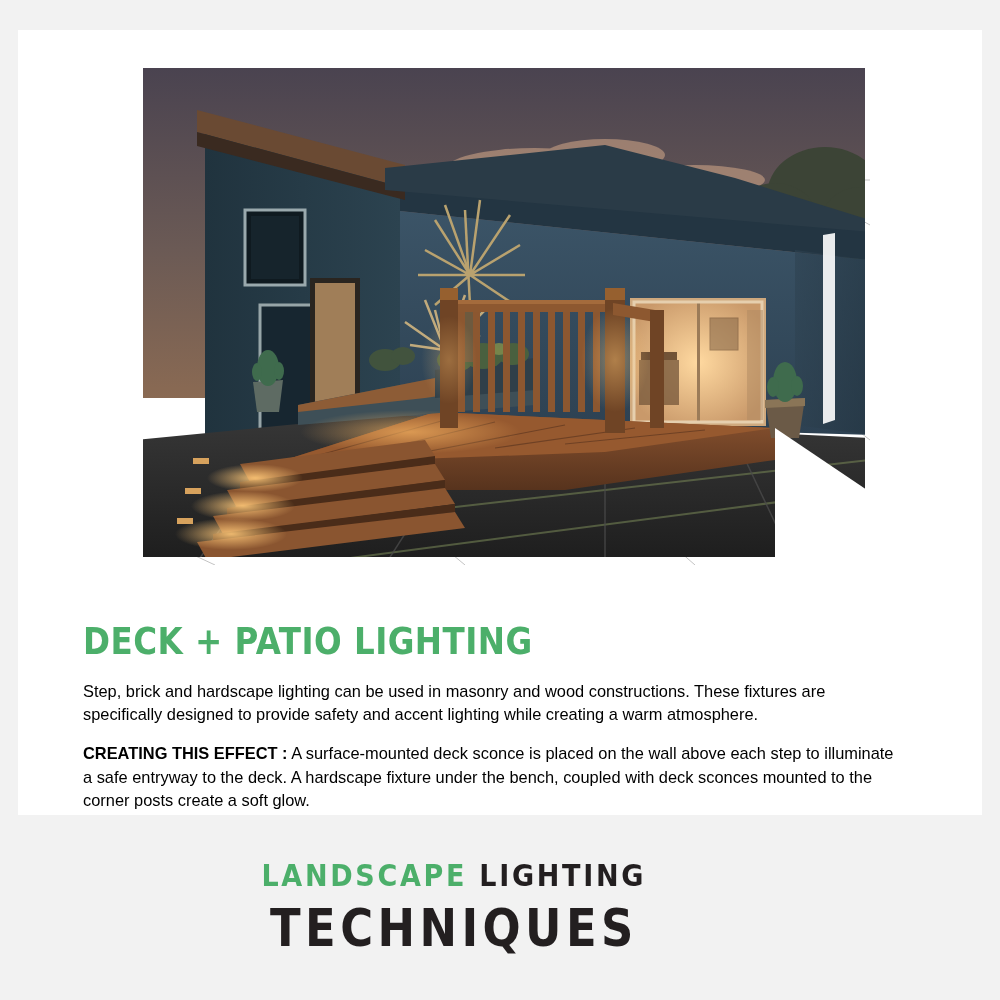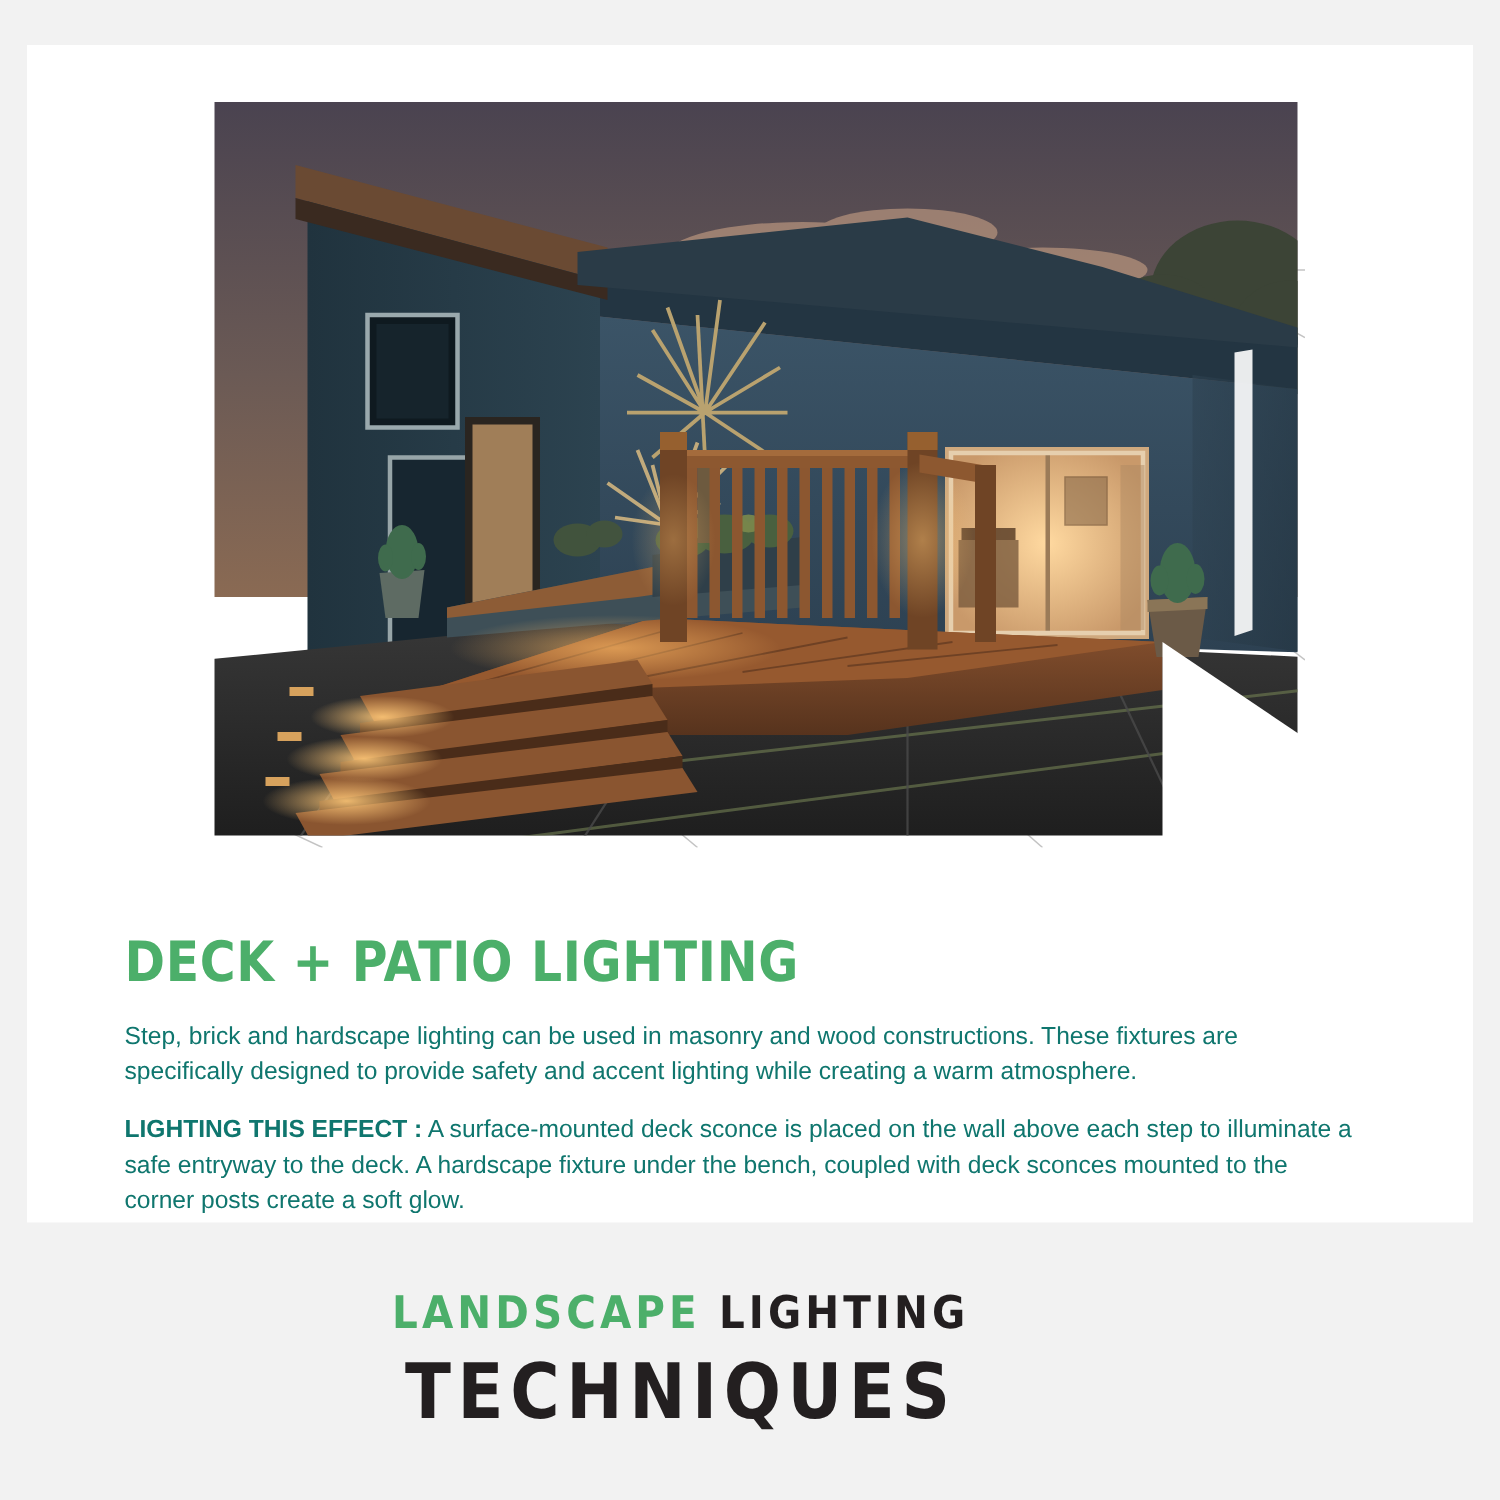--- a/index.html
+++ b/index.html
@@ -62,21 +62,21 @@
     font-weight: bold;
     font-size: 37px;
     letter-spacing: 0.5px;
     line-height: 1.05;
     margin: 0 0 18px 0;
     transform: scaleX(0.88);
     transform-origin: left center;
     white-space: nowrap;
   }
   .body-para {
-    color: #0f766e;
+    color: #000000;
     font-size: 16.4px;
     line-height: 1.42;
     margin: 0 0 16px 0;
     width: 822px;
   }
   .body-para b {
     font-weight: bold;
   }
   
   .footer {
@@ -362,21 +362,21 @@
       <path d="M0,0 L735,0 L735,8 L0,8 Z" fill="#ffffff"></path>
       <path d="M0,0 L8,0 L8,505 L0,505 Z" fill="#ffffff"></path>
     </svg>
   </div>
 
   <div class="content">
     <h1 class="headline">DECK + PATIO LIGHTING</h1>
 
     <p class="body-para">Step, brick and hardscape lighting can be used in masonry and wood constructions. These fixtures are specifically designed to provide safety and accent lighting while creating a warm atmosphere.</p>
 
-    <p class="body-para"><b>LIGHTING THIS EFFECT :</b><span> A surface-mounted deck sconce is placed on the wall above each step to illuminate a safe entryway to the deck. A hardscape fixture under the bench, coupled with deck sconces mounted to the corner posts create a soft glow.</span></p>
+    <p class="body-para"><b>CREATING THIS EFFECT :</b><span> A surface-mounted deck sconce is placed on the wall above each step to illuminate a safe entryway to the deck. A hardscape fixture under the bench, coupled with deck sconces mounted to the corner posts create a soft glow.</span></p>
   </div>
 
   <div class="footer">
     <div class="footer-inner">
       <div class="footer-line1">
         <span class="green">LANDSCAPE</span>
         <span class="dark">LIGHTING</span>
       </div>
       <div class="footer-line2">TECHNIQUES</div>
     </div>

